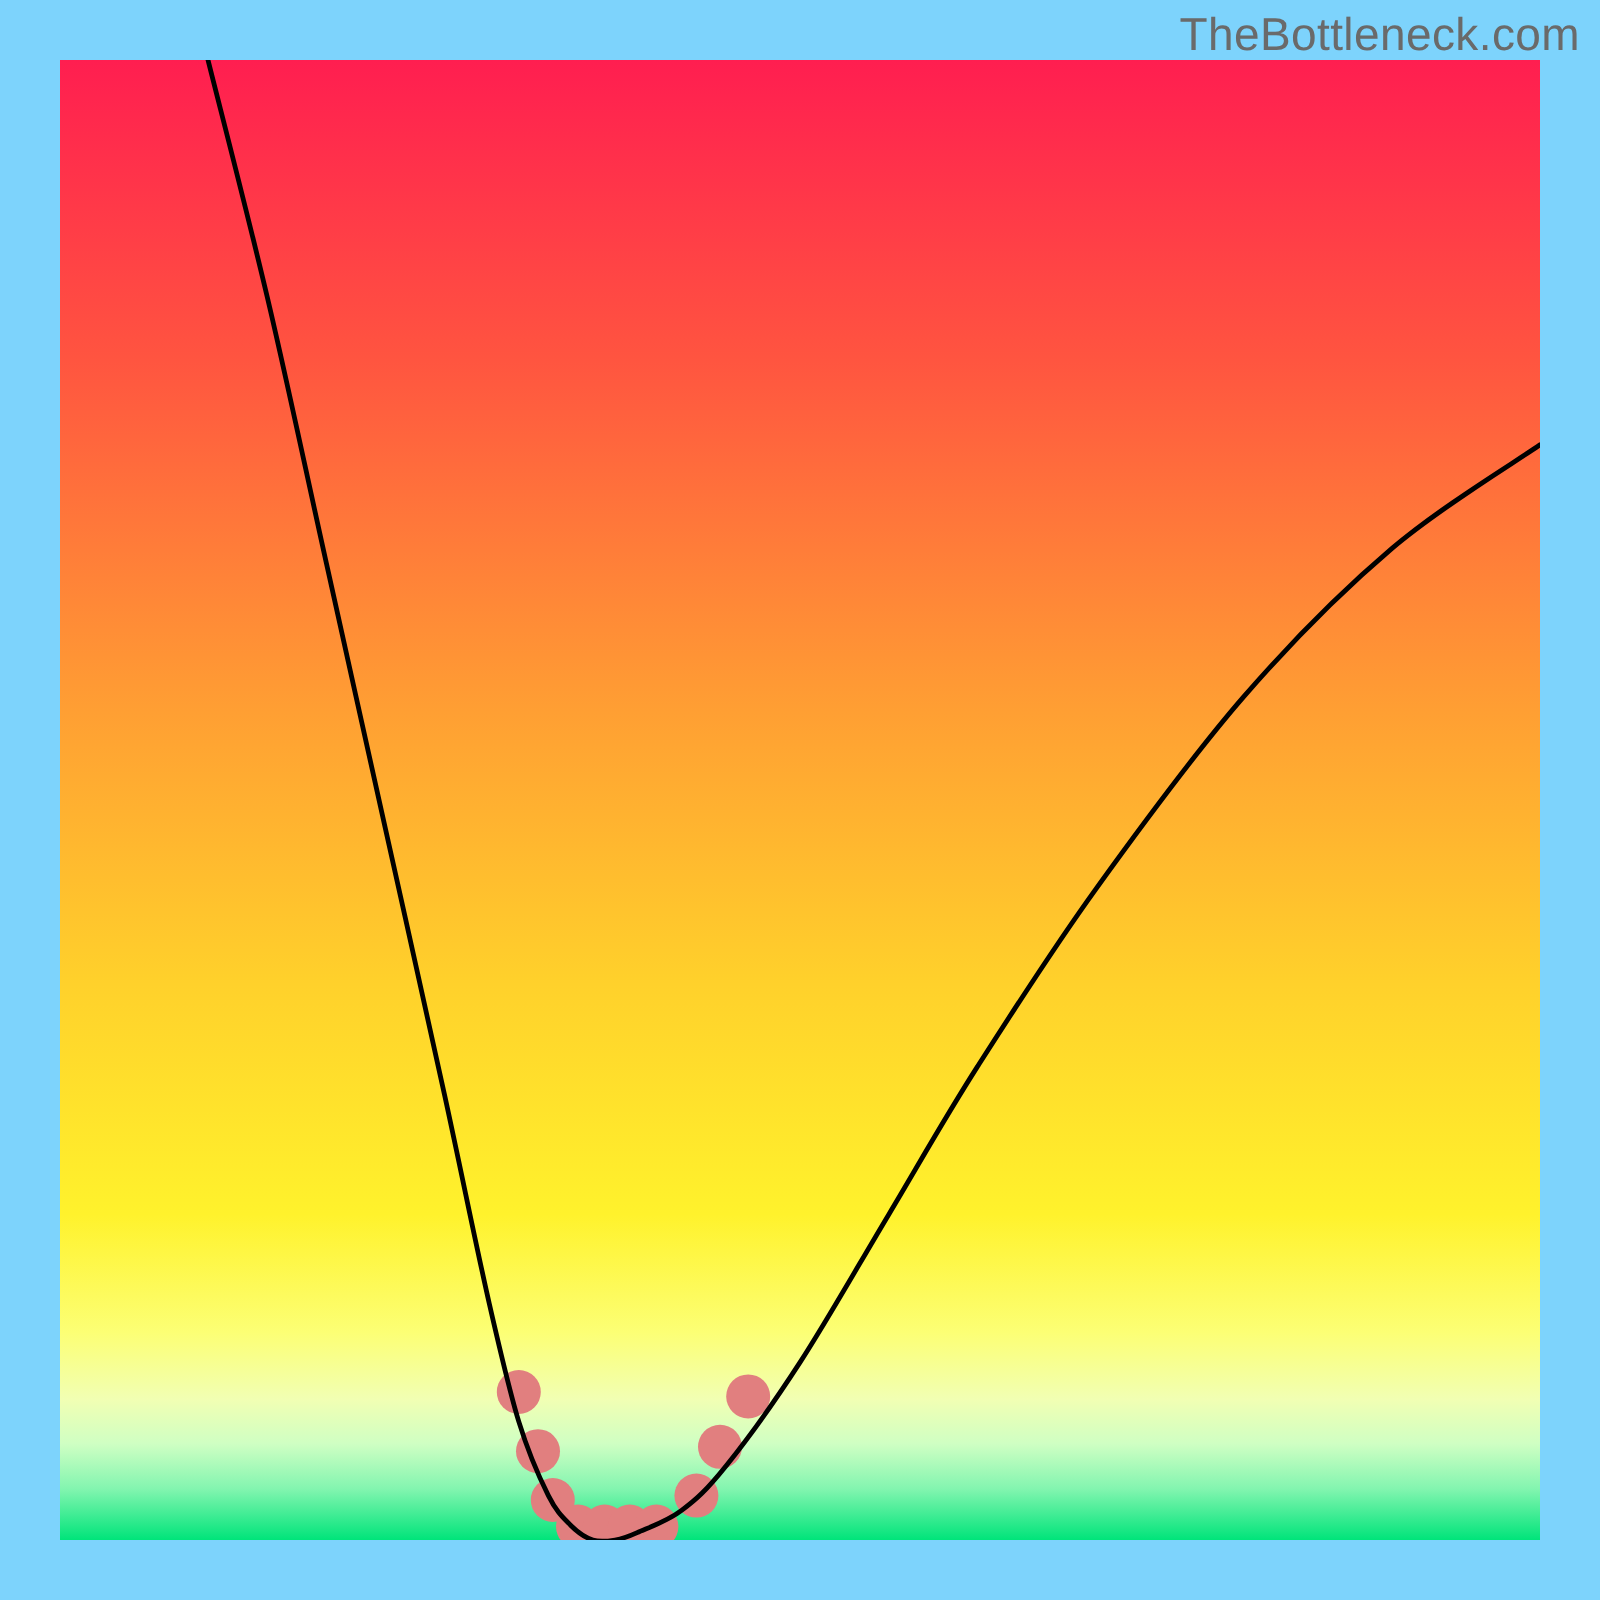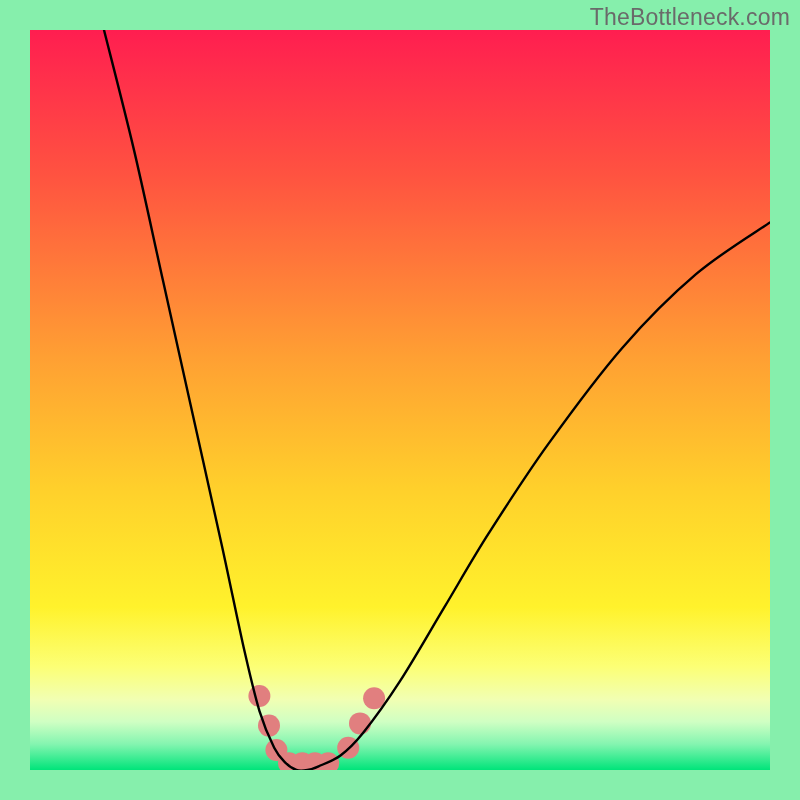--- a/index.html
+++ b/index.html
@@ -10,21 +10,21 @@
     background: #000;
     overflow: hidden;
     font-family: Arial, Helvetica, sans-serif;
   }
   .frame {
     position: absolute;
     left: 0;
     top: 0;
     width: 800px;
     height: 800px;
-    background: #86efac;
+    background: #7dd3fc;
   }
   .plot {
     position: absolute;
     left: 30px;
     top: 30px;
     width: 740px;
     height: 740px;
     overflow: hidden;
   }
   .gradient {

